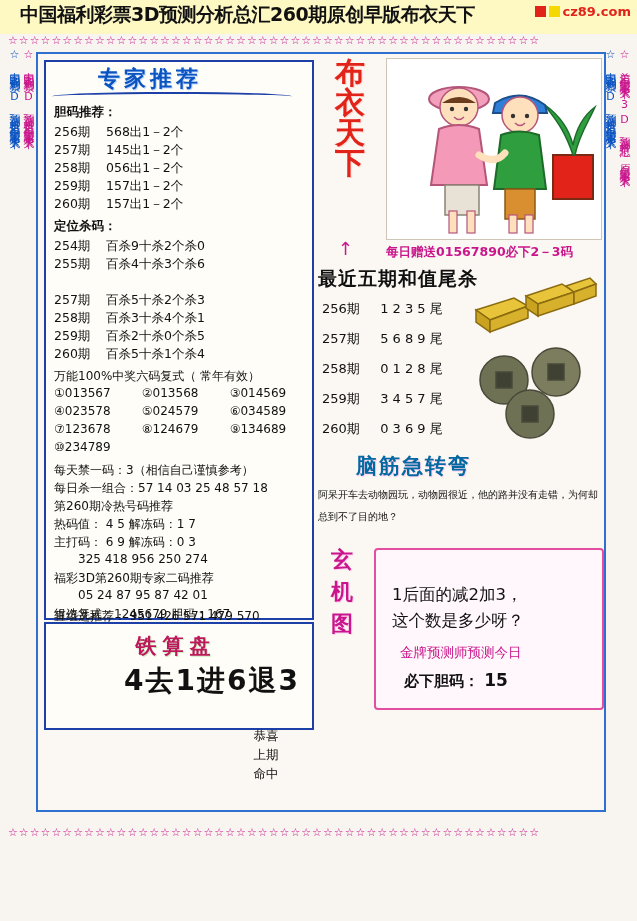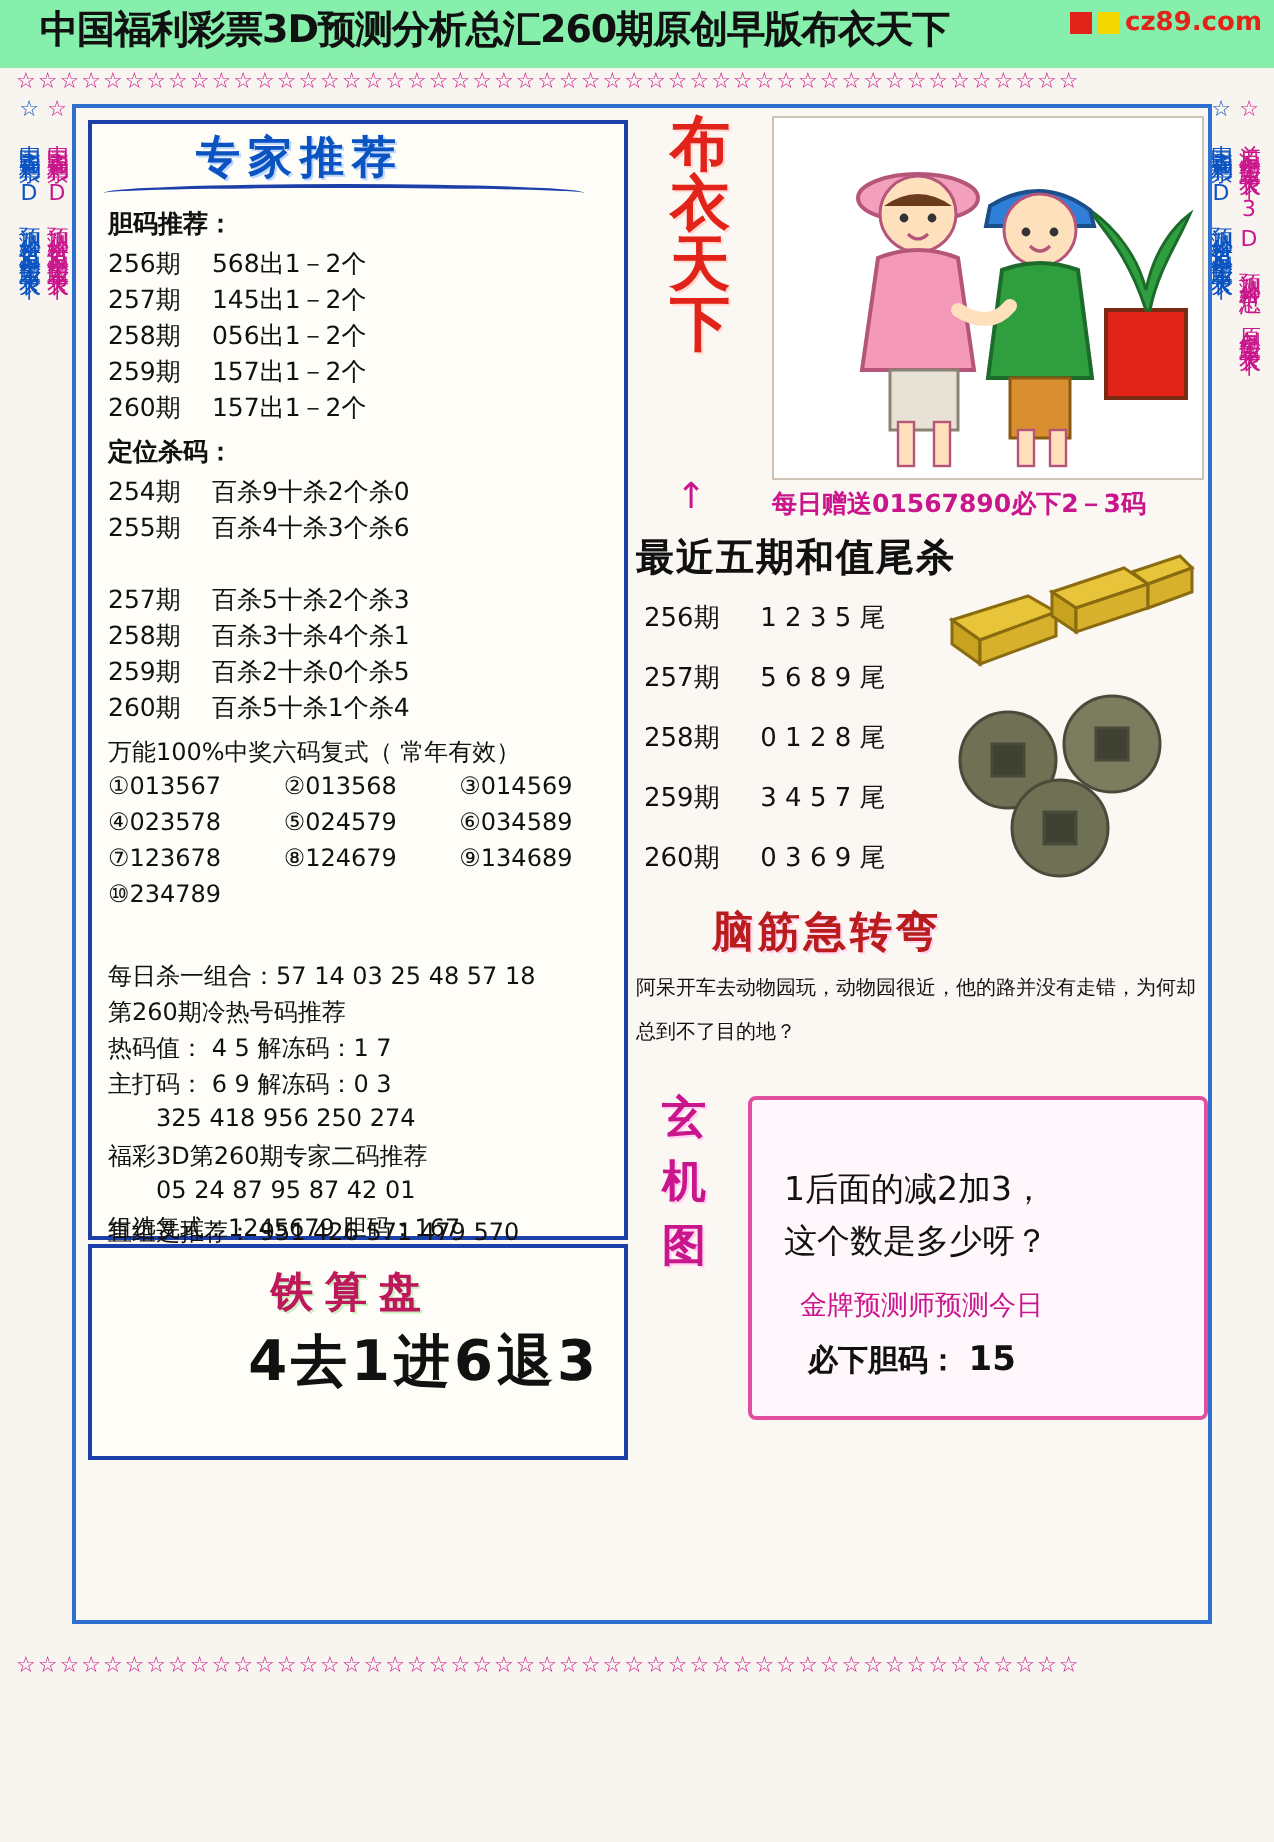--- a/index.html
+++ b/index.html
@@ -10,21 +10,21 @@
     position:relative;
     overflow:hidden;
   }
   .page{
     position:absolute;left:0;top:0;width:637px;height:921px;
     background:#f8f4ef;
   }
   
   .titlebar{
     position:absolute;left:0;top:0;width:637px;height:34px;
-    background:#86efac;
+    background:#fef9c3;
   }
   .title-text{
     position:absolute;left:20px;top:2px;width:520px;
     font-size:19px;font-weight:bold;color:#111;
     letter-spacing:-0.5px;white-space:nowrap;
     font-family:"DejaVu Sans","Liberation Sans",sans-serif;
   }
   .brand{
     position:absolute;right:6px;top:4px;
     display:flex;align-items:center;gap:3px;
@@ -123,21 +123,21 @@
     font-size:19px;color:#111;font-weight:bold;letter-spacing:1px;
   }
   .tail-row{
     position:absolute;font-size:13px;color:#111;white-space:nowrap;
   }
   .goldbox{
     position:absolute;left:470px;top:270px;width:128px;height:170px;
   }
   .brain-title{
     position:absolute;left:356px;top:452px;width:230px;height:28px;
-    font-size:21px;font-weight:bold;color:#b91c1c;letter-spacing:2px;
+    font-size:21px;font-weight:bold;color:#0369a1;letter-spacing:2px;
     text-shadow:1px 1px 0 #ffd2ef;
   }
   .riddle{
     position:absolute;left:318px;top:484px;width:286px;
     font-size:10px;color:#111;line-height:22px;
   }
   .xuanji{
     position:absolute;left:322px;top:544px;width:40px;height:130px;
     font-size:22px;font-weight:bold;color:#c9168c;line-height:32px;
     text-align:center;text-shadow:1px 1px 0 #ffd2ef;
@@ -251,35 +251,41 @@
   </div>
   <div class="row lbl6" style="left:54px;top:422px;">
     <span style="display:inline-block;width:84px;">⑦123678</span>
     <span style="display:inline-block;width:84px;">⑧124679</span>
     <span style="display:inline-block;">⑨134689</span>
   </div>
   <div class="row lbl6" style="left:54px;top:440px;">
     <span style="display:inline-block;width:84px;">⑩234789</span>
   </div>
 
+  <div class="row lbl6" style="left:54px;top:462px;">每天禁一码：3（相信自己谨慎参考）</div>
   <div class="row lbl6" style="left:54px;top:480px;">每日杀一组合：57 14 03 25 48 57 18</div>
   <div class="row lbl6" style="left:54px;top:498px;">第260期冷热号码推荐</div>
   <div class="row lbl6" style="left:54px;top:516px;">热码值： 4 5  解冻码：1 7</div>
   <div class="row lbl6" style="left:54px;top:534px;">主打码： 6 9  解冻码：0 3</div>
   <div class="row lbl6" style="left:78px;top:552px;">325 418 956 250 274</div>
   <div class="row lbl6" style="left:54px;top:570px;">福彩3D第260期专家二码推荐</div>
   <div class="row lbl6" style="left:78px;top:588px;">05 24 87 95 87 42 01</div>
   <div class="row lbl6" style="left:54px;top:606px;">组选复式：1245679 胆码：167</div>
 
   <div class="leftbox2"></div>
   <div class="abacus-title">铁算盘</div>
   <div class="abacus-line">4去1进6退3</div>
 
   <div class="row lbl6" style="left:54px;top:608px;">直组选推荐： 951 426 571 479 570</div>
 
+  <div class="congrats">
+    <div>恭喜</div>
+    <div>上期</div>
+    <div>命中</div>
+  </div>
 
   <div class="buyi">
     <div>布</div>
     <div>衣</div>
     <div>天</div>
     <div>下</div>
   </div>
 
   <div class="cartoon">
     <svg width="214" height="180" viewBox="0 0 214 180">

